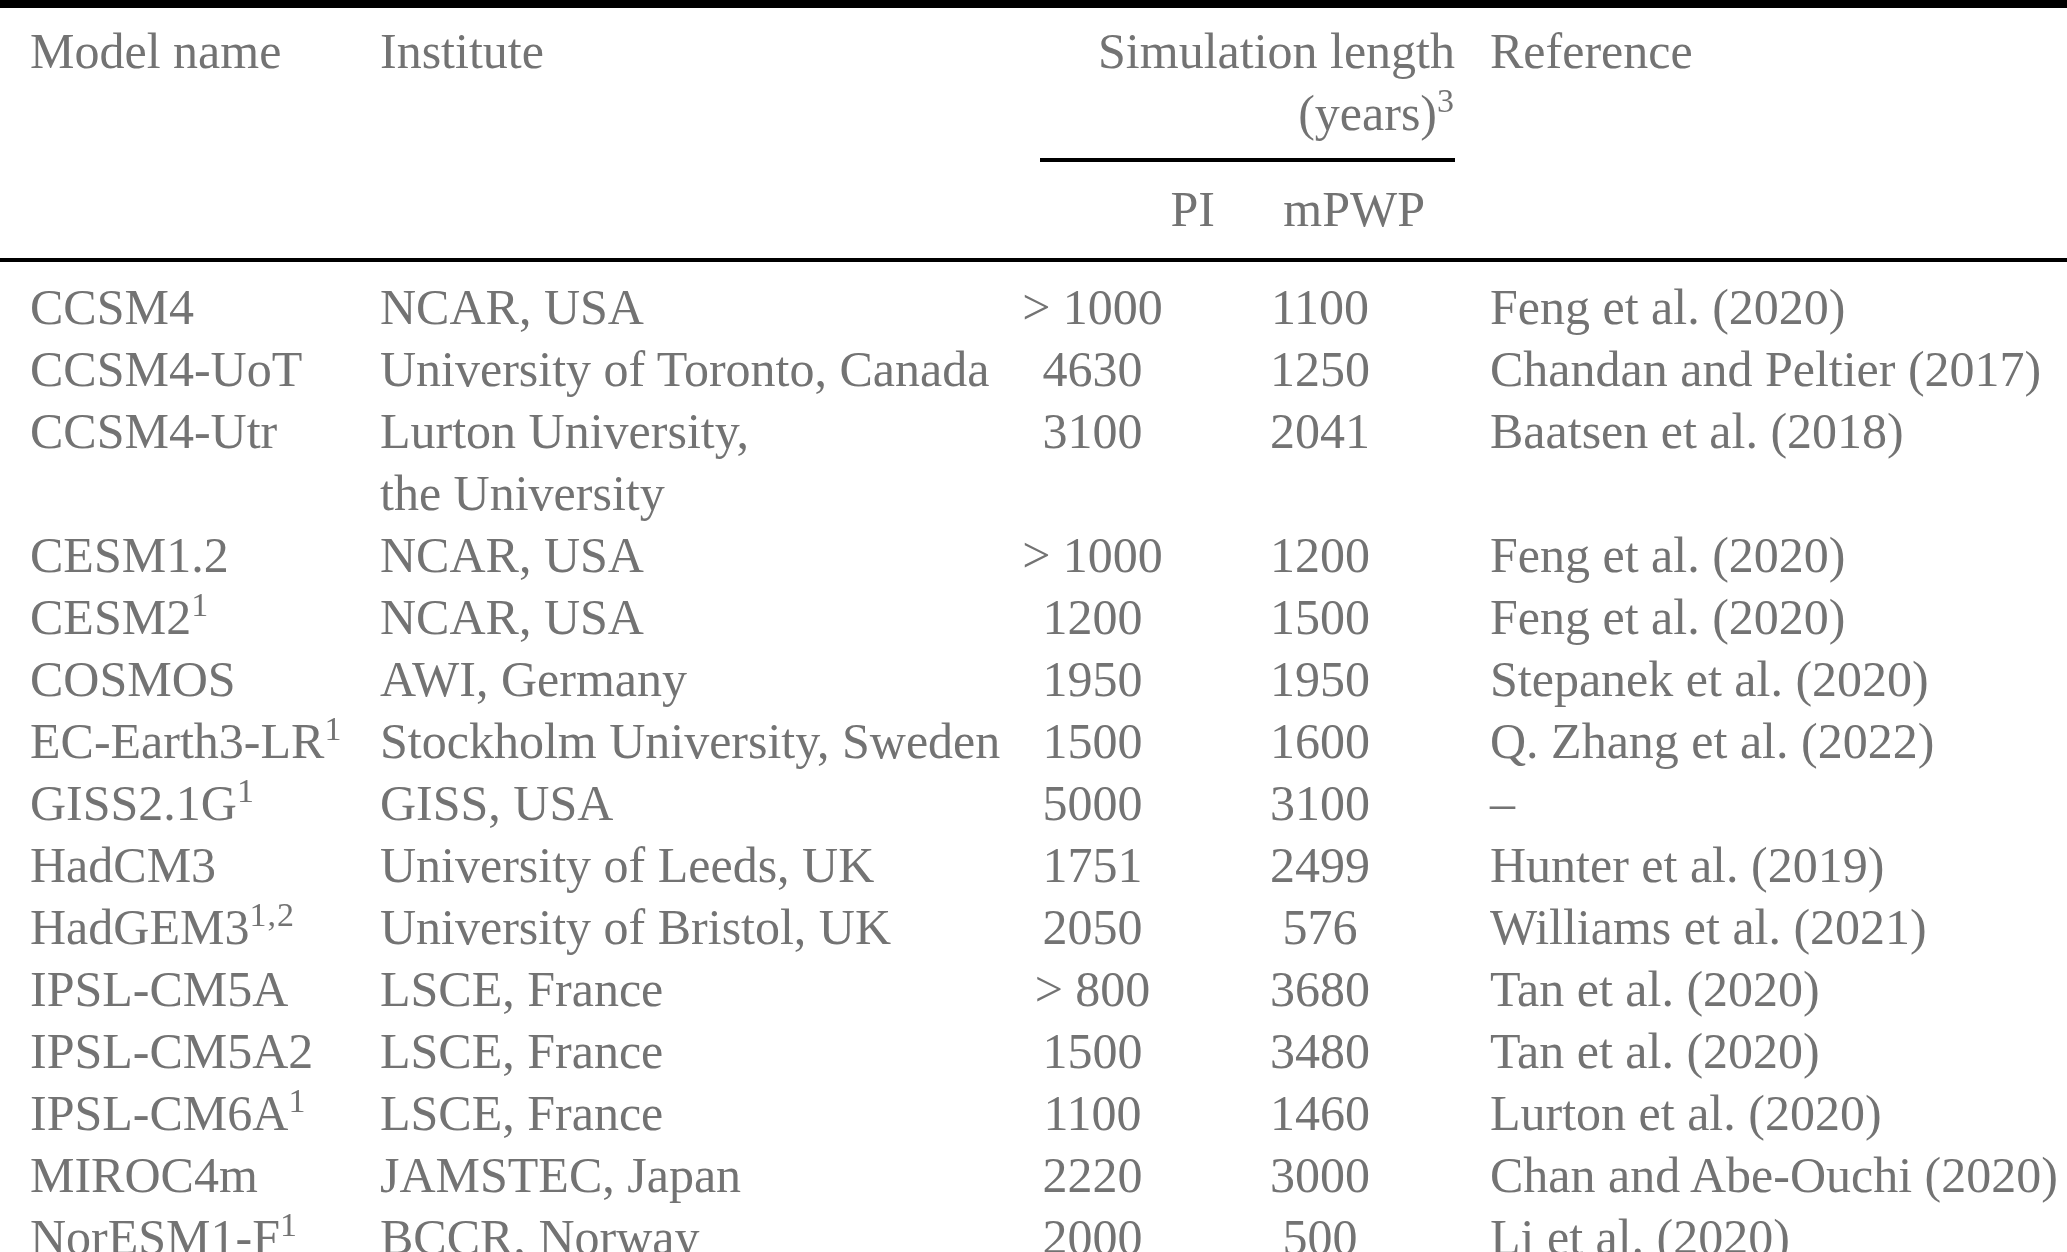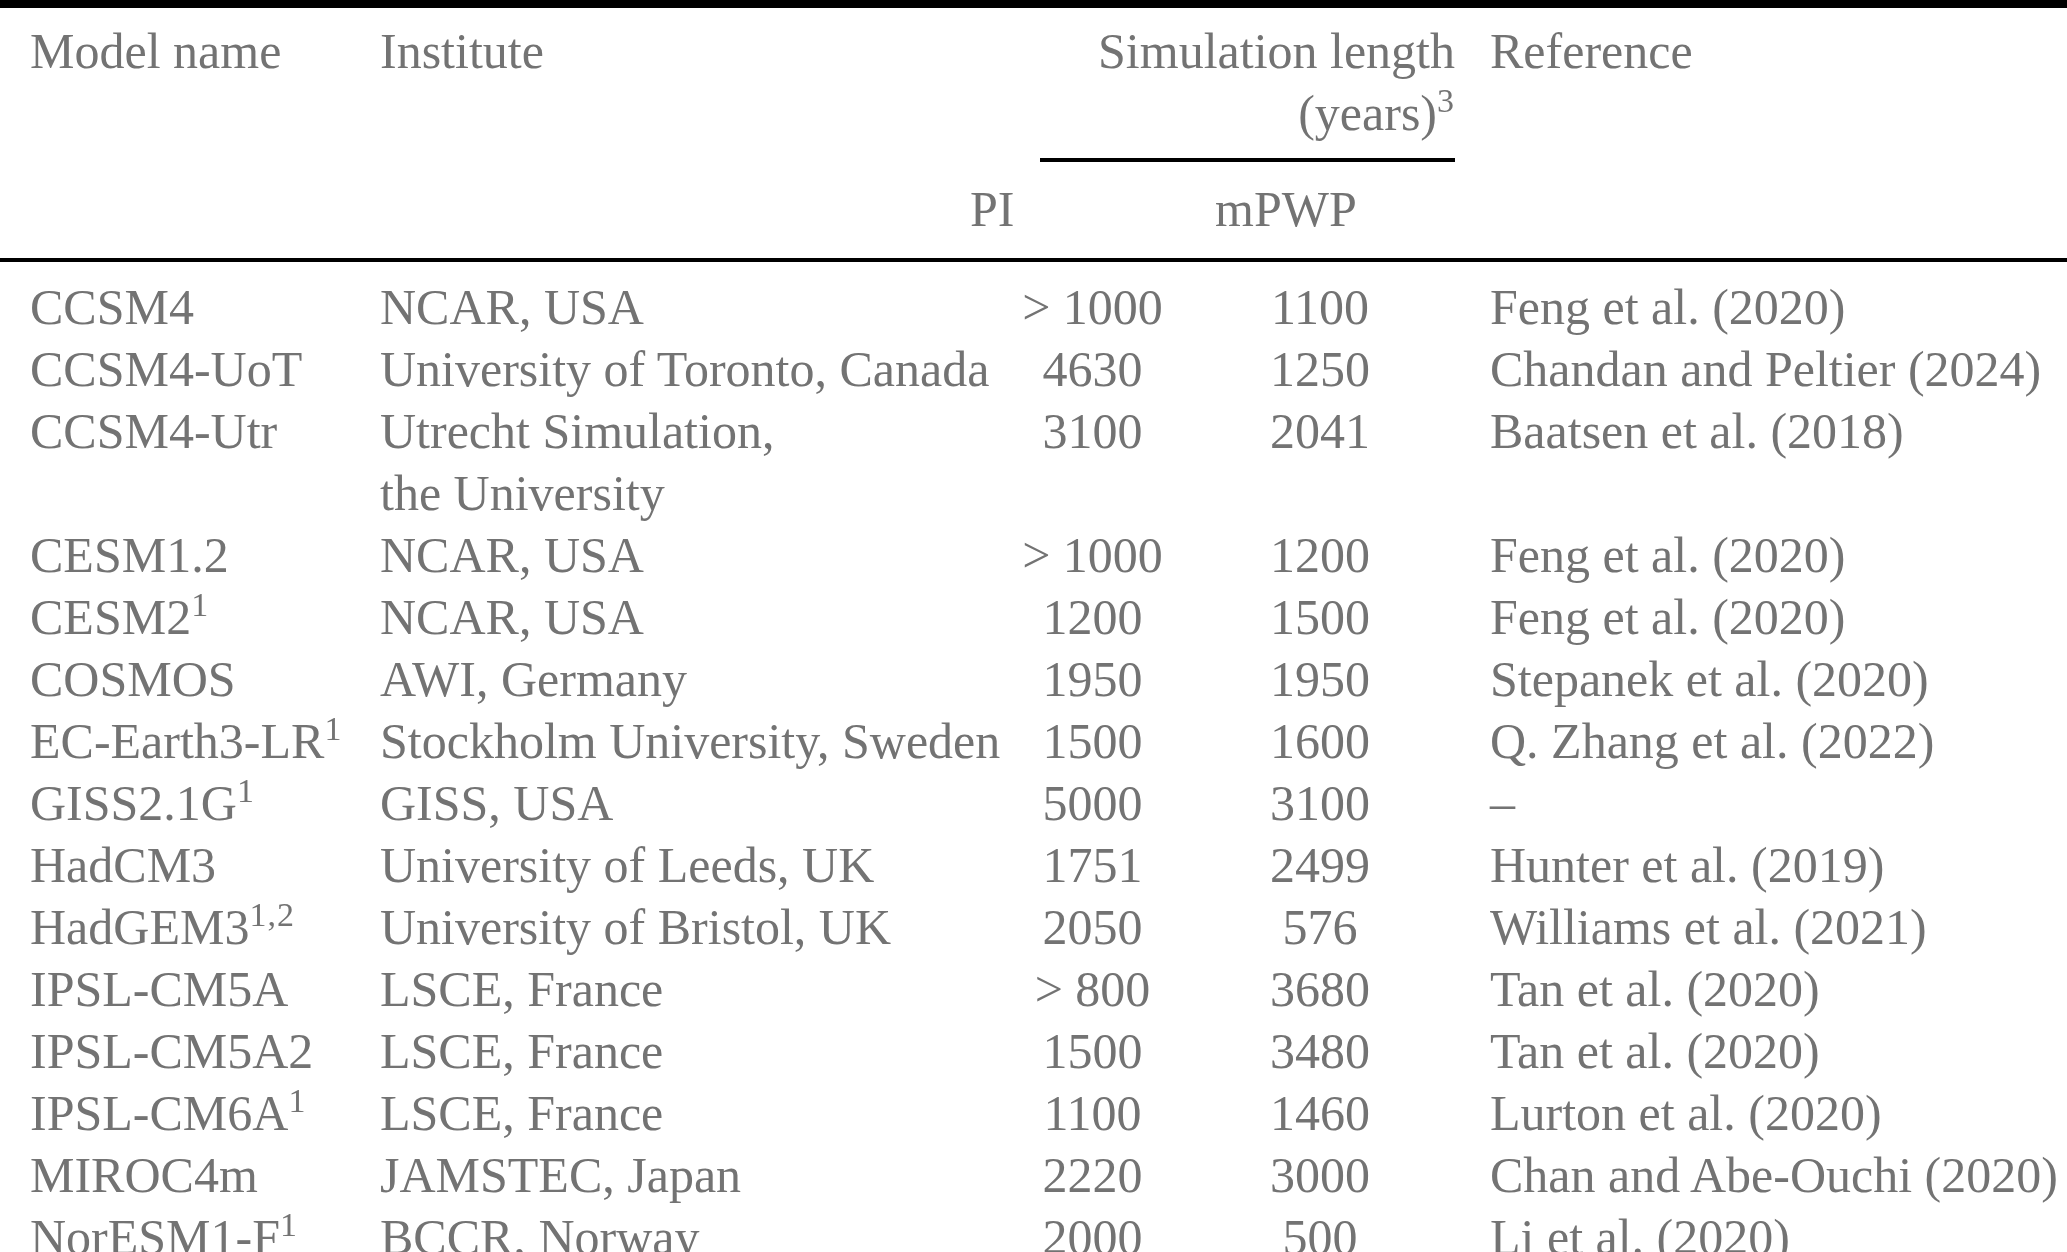--- a/index.html
+++ b/index.html
@@ -46,21 +46,21 @@
   thead th.th-top { padding-top: 12px; }
   .simlen-box {
     margin-left: 70px;
     margin-right: -30px;
     text-align: right;
     padding-top: 12px;
     padding-bottom: 14px;
     border-bottom: 4px solid #000000;
   }
   thead tr.subhead th {
-    text-align: left;
+    text-align: right;
     padding-top: 16px;
     padding-bottom: 18px;
   }
   tbody tr:first-child td { padding-top: 14px; }
   tbody tr:last-child td  { padding-bottom: 12px; }
 
   sup {
     font-size: 34px;
     line-height: 0;
     vertical-align: super;
@@ -108,26 +108,26 @@
           <td class="pad-left-ref">Feng et al. (2020)</td>
         </tr>
         <tr>
           <td class="pad-left-model"><span>CCSM4-UoT</span><sup></sup></td>
           <td>
             <div>University of Toronto, Canada</div>
             <div></div>
           </td>
           <td class="num">4630</td>
           <td class="num">1250</td>
-          <td class="pad-left-ref">Chandan and Peltier (2024)</td>
+          <td class="pad-left-ref">Chandan and Peltier (2017)</td>
         </tr>
         <tr>
           <td class="pad-left-model"><span>CCSM4-Utr</span><sup></sup></td>
           <td>
-            <div>Utrecht Simulation,</div>
+            <div>Lurton University,</div>
             <div>the University</div>
           </td>
           <td class="num">3100</td>
           <td class="num">2041</td>
           <td class="pad-left-ref">Baatsen et al. (2018)</td>
         </tr>
         <tr>
           <td class="pad-left-model"><span>CESM1.2</span><sup></sup></td>
           <td>
             <div>NCAR, USA</div>

